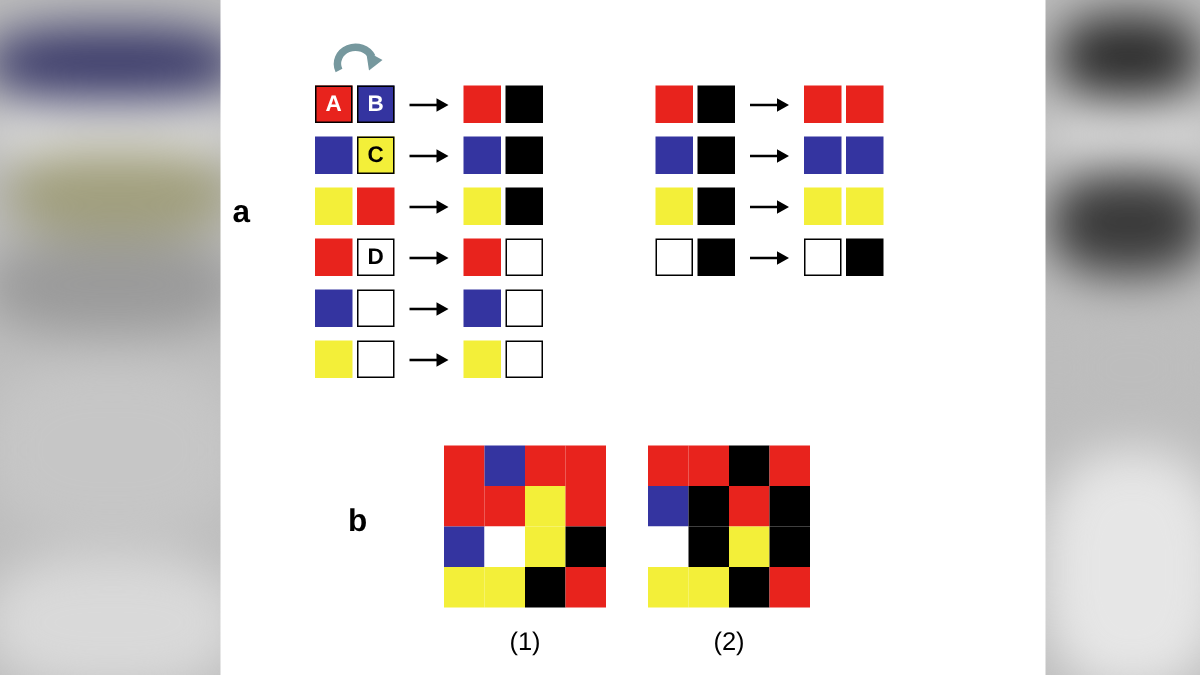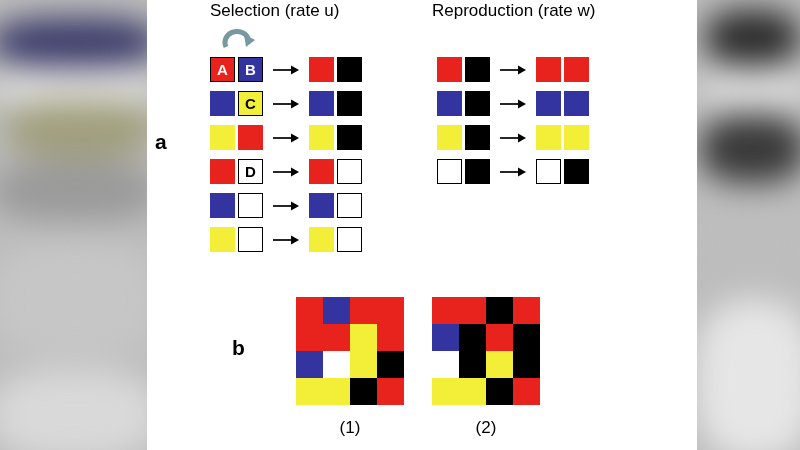--- a/index.html
+++ b/index.html
@@ -47,22 +47,20 @@
     <div class="blob" style="left:720px;top:135px;width:105px;height:68px;background:#222222;opacity:.85;"></div>
     <div class="blob" style="left:720px;top:220px;width:110px;height:90px;background:#bdbdbd;"></div>
     <div class="blob" style="left:715px;top:320px;width:120px;height:160px;background:#e6e6e6;"></div>
   </div>
 
   <div class="panel">
 
     <div class="big-label a-label">a</div>
     <div class="big-label b-label">b</div>
 
-    <div class="title sel-title">Selection (rate u)</div>
-    <div class="title rep-title">Reproduction (rate w)</div>
 
     <svg class="curved-arrow" width="36" height="26" viewBox="0 0 36 26">
       <path d="M5 22 A 12 11 0 0 1 27 13" fill="none" stroke="#76989e" stroke-width="5"></path>
       <polygon points="23,9 34,15 25,22" fill="#76989e"></polygon>
     </svg>
 
     <div id="sel-rows" class="rows-host">
         <div class="flow-row" style="left: 63px; top: 57px;">
           <div class="pair">
             <div class="sq bordered" style="background: rgb(232, 35, 29); color: rgb(255, 255, 255);">A</div>

